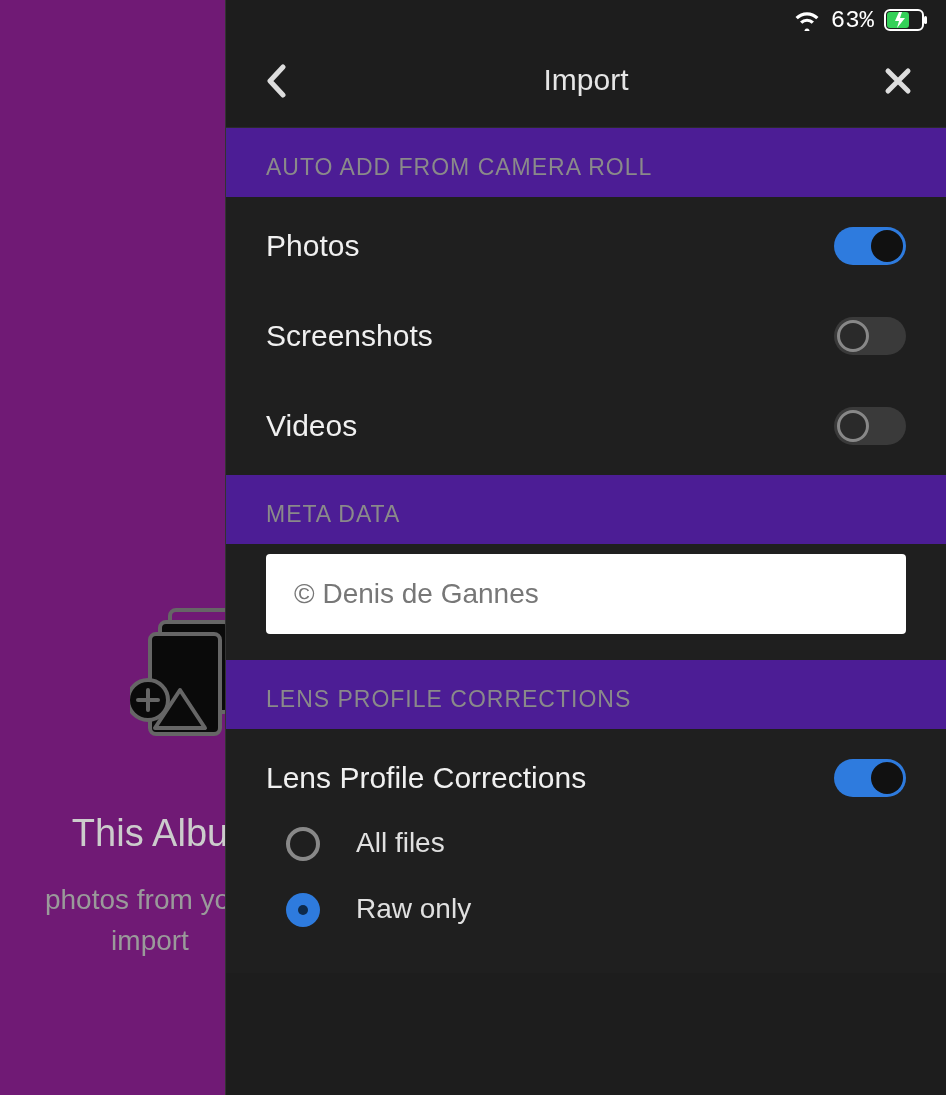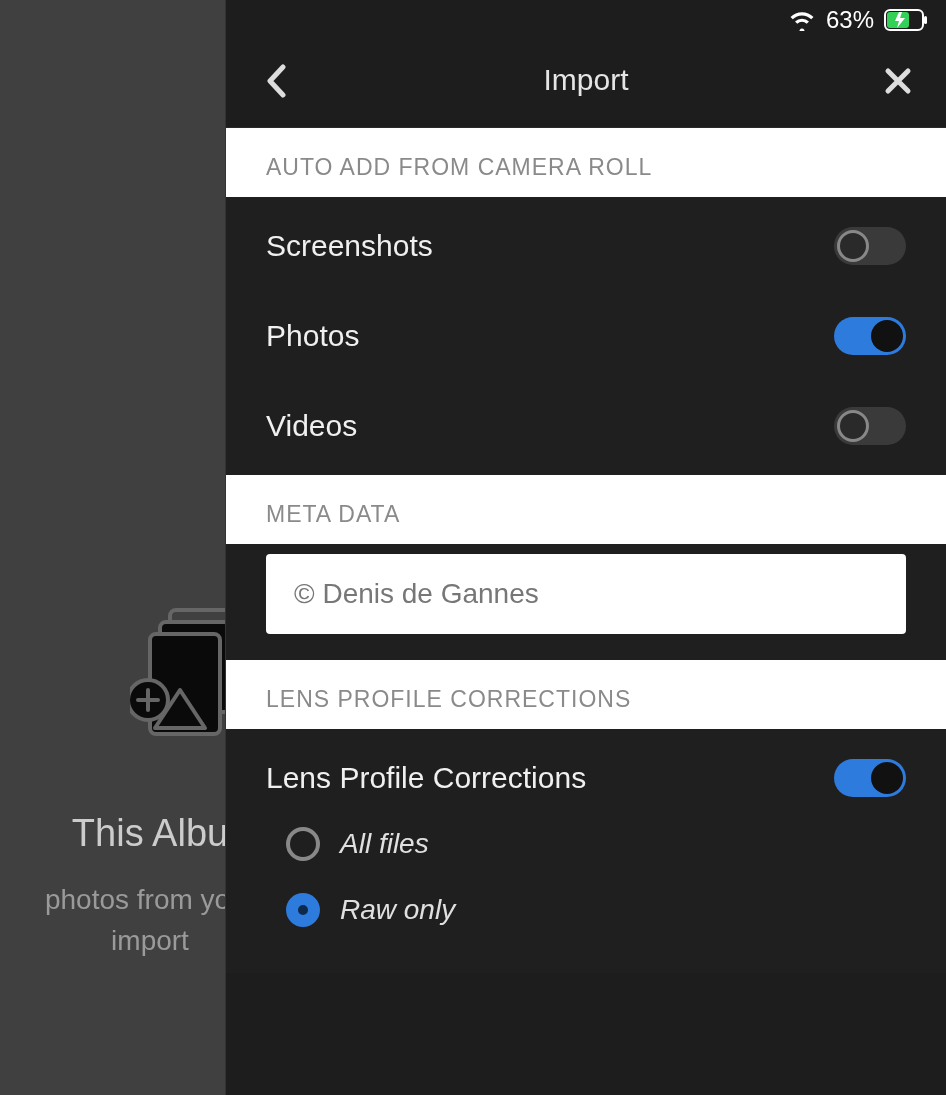--- a/index.html
+++ b/index.html
@@ -18,35 +18,36 @@
       height: 40px;
       display: flex;
       align-items: center;
       justify-content: flex-end;
       padding-right: 18px;
       gap: 10px;
       color: #fff;
       font-size: 24px;
       font-weight: 500;
       z-index: 5;
+      font-family: Liberation Mono, monospace;
     }
     .wifi-icon svg { display: block; }
     .battery {
       display: flex;
       align-items: center;
     }
     .battery svg { display: block; }
 
     
     .bg-left {
       position: absolute;
       top: 0; left: 0;
       width: 266px;
       height: 100%;
-      background: #404040;
+      background: #701a75;
       color: #b8b8b8;
       overflow: hidden;
     }
     .bg-left .empty-icon {
       position: absolute;
       top: 600px;
       left: 130px;
     }
     .bg-left .empty-title {
       position: absolute;
@@ -107,21 +108,21 @@
       position: absolute;
       right: 28px;
       bottom: 26px;
       width: 40px; height: 40px;
       display: flex; align-items: center; justify-content: center;
       cursor: pointer;
     }
 
     
     .section-header {
-      background: #ffffff;
+      background: #4c1d95;
       padding: 26px 41px 16px 40px;
       font-size: 23px;
       letter-spacing: 1px;
       color: #8a8a8a;
       font-weight: 500;
     }
     .section-body {
       background: #1f1f1f;
     }
 
@@ -180,25 +181,24 @@
       font-family: inherit;
     }
     .copyright-input::placeholder { color: #6a6a6a; }
 
     
     .radio-group {
       padding: 0 40px 30px 60px;
     }
     .radio-row {
       display: flex;
-      align-items: center;
-      gap: 20px;
+      align-items: flex-start;
+      gap: 36px;
       padding: 16px 0;
       cursor: pointer;
-      font-style: italic;
     }
     .radio-circle {
       width: 34px; height: 34px;
       border-radius: 50%;
       border: 4px solid #888;
       box-sizing: border-box;
     }
     .radio-circle.selected {
       border: none;
       background: #2e7bde;
@@ -269,28 +269,28 @@
     <div class="close-btn">
       <svg width="28" height="28" viewBox="0 0 28 28">
         <path d="M4 4 L24 24 M24 4 L4 24" stroke="#ddd" stroke-width="5" stroke-linecap="round"></path>
       </svg>
     </div>
   </div>
 
   <div class="section-header">AUTO ADD FROM CAMERA ROLL</div>
   <div class="section-body">
     <div class="row">
+      <span>Photos</span>
+      <div class="toggle on">
+          <div class="knob"></div>
+        </div>
+    </div>
+    <div class="row">
       <span>Screenshots</span>
       <div class="toggle off">
-          <div class="knob"></div>
-        </div>
-    </div>
-    <div class="row">
-      <span>Photos</span>
-      <div class="toggle on">
           <div class="knob"></div>
         </div>
     </div>
     <div class="row">
       <span>Videos</span>
       <div class="toggle off">
           <div class="knob"></div>
         </div>
     </div>
   </div>

